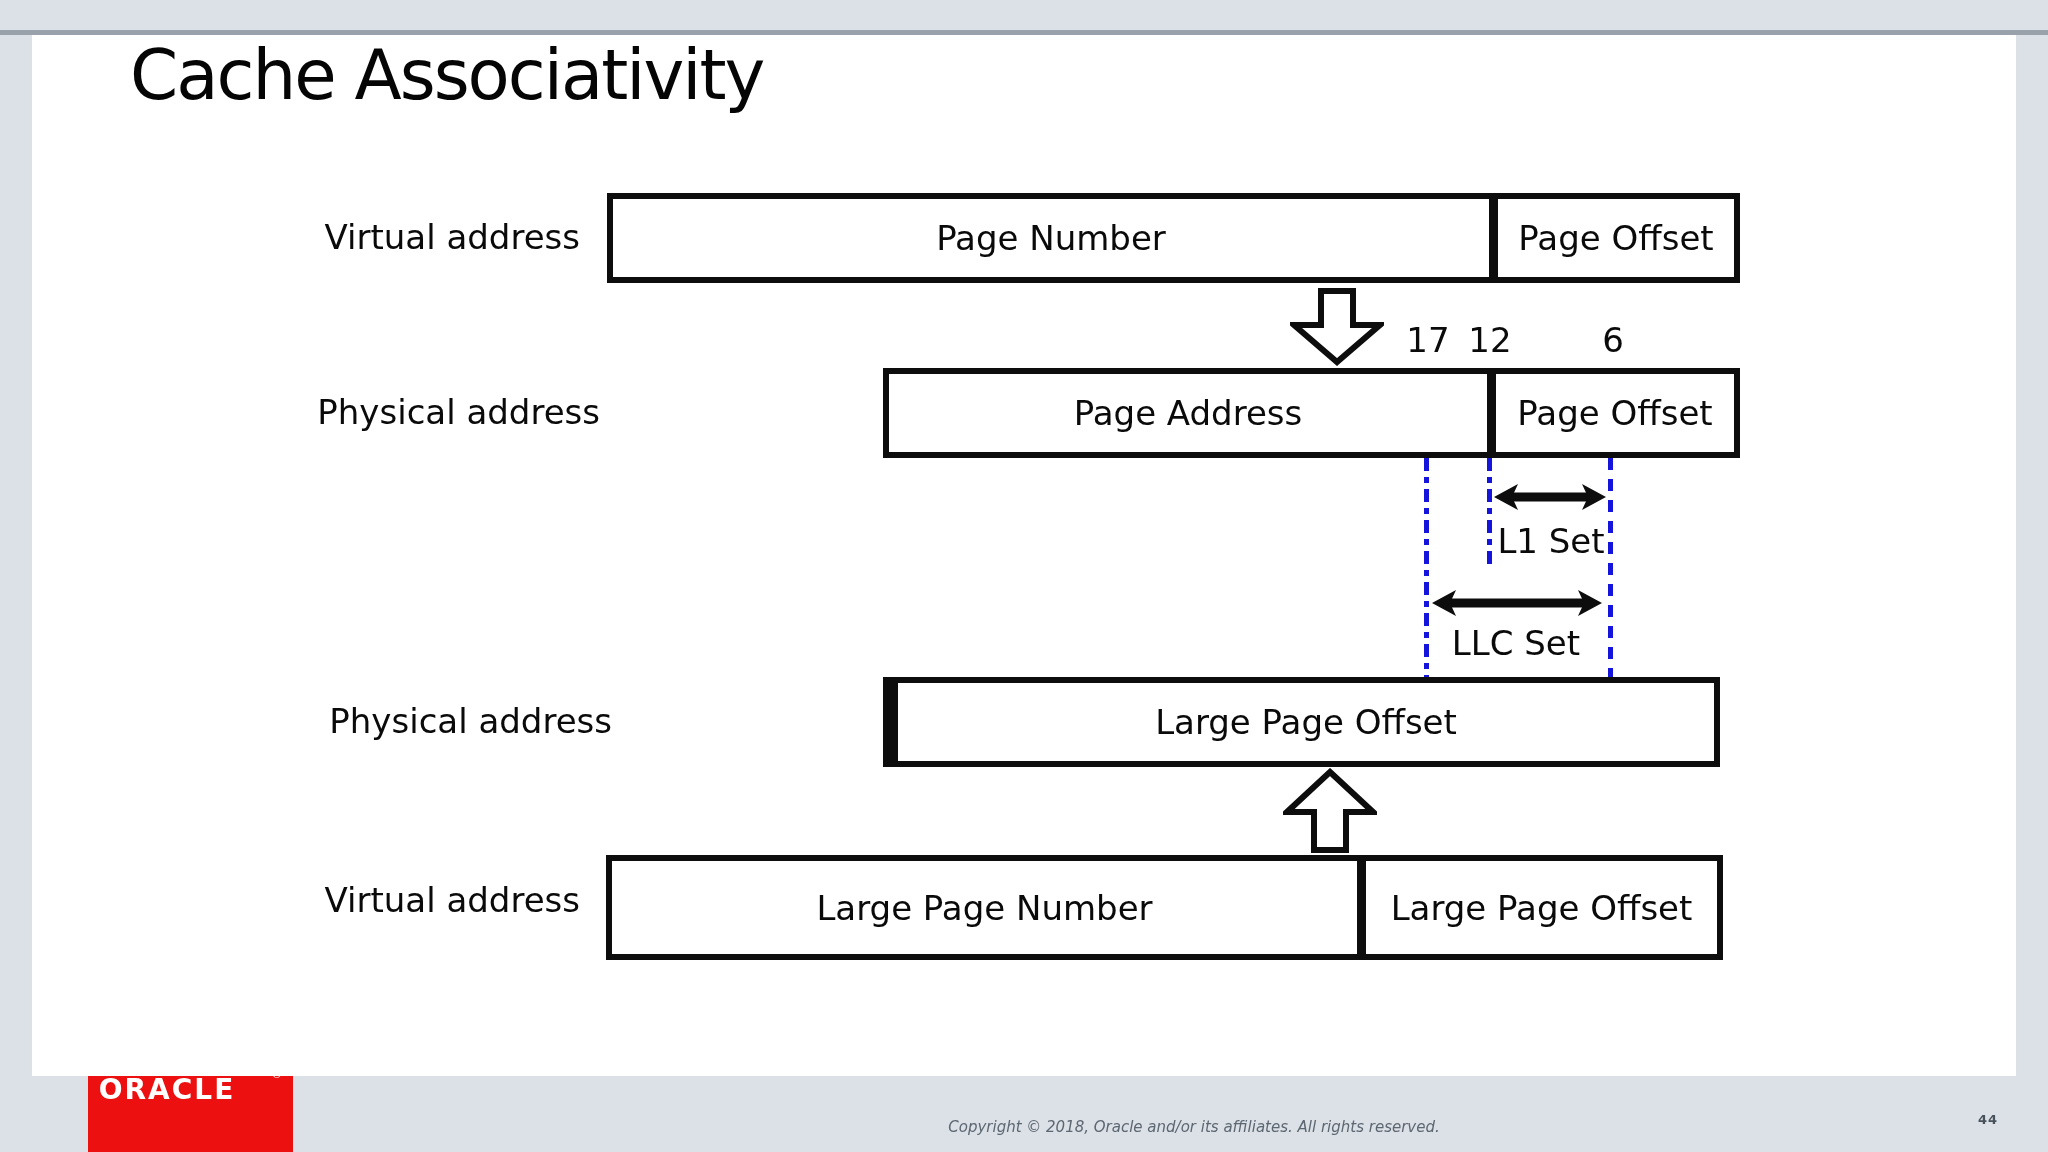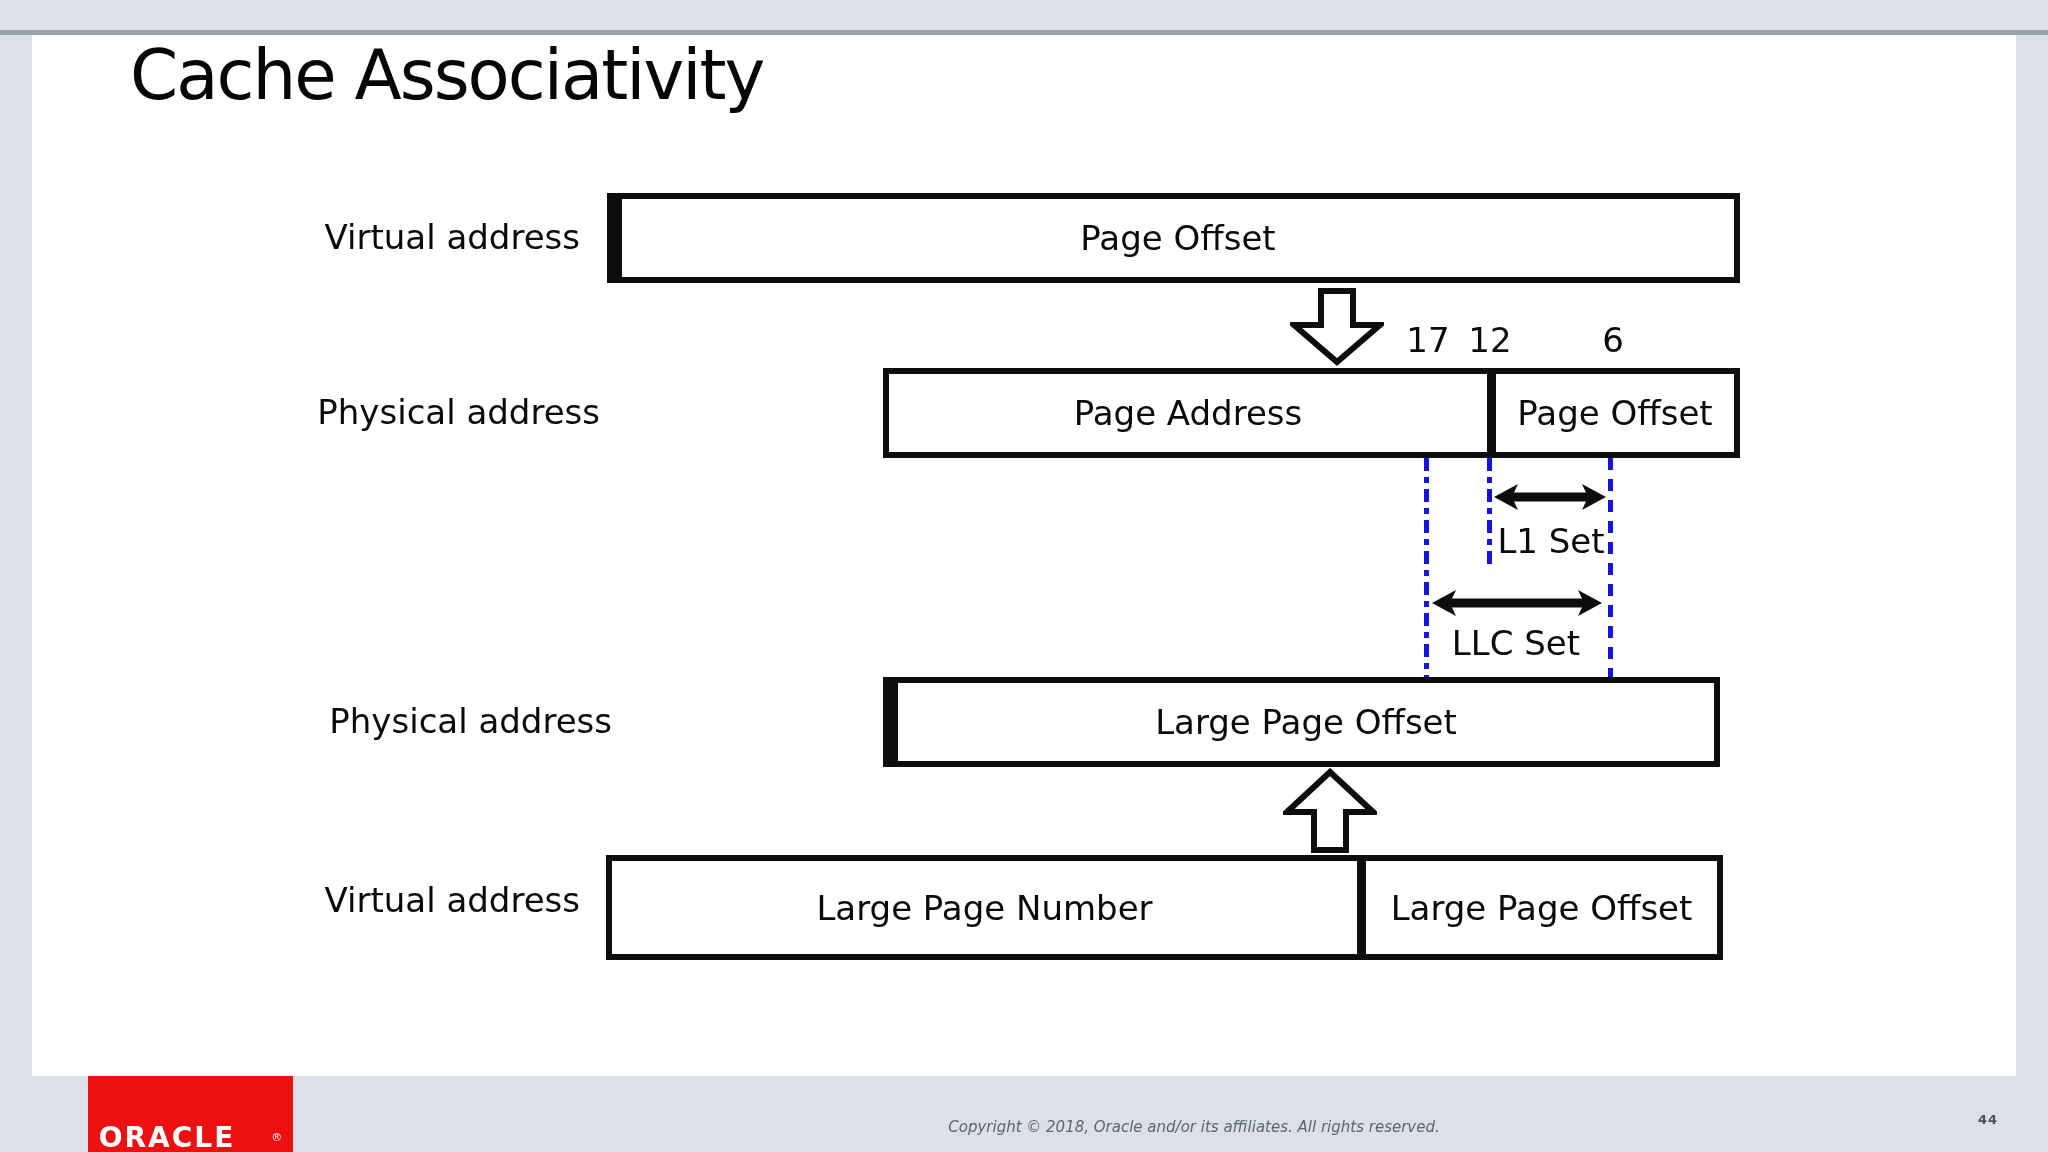--- a/index.html
+++ b/index.html
@@ -46,21 +46,21 @@
       #1414dd 0px,#1414dd 12px,
       rgba(0,0,0,0) 12px,rgba(0,0,0,0) 21px);
   }
   .set-label{
     position:absolute;text-align:center;
     font-size:34px;color:#0a0a0a;line-height:42px;white-space:nowrap;
   }
   .abs{position:absolute;}
   .footer-logo{
     position:absolute;left:88px;top:1076px;width:205px;height:76px;
-    background:#ec1010;display:flex;align-items:flex-end;justify-content:center;gap:36px;
+    background:#ec1010;display:flex;align-items:flex-start;justify-content:center;gap:36px;
   }
   .footer-logo .wordmark{
     color:#ffffff;font-size:28px;font-weight:bold;letter-spacing:2px;line-height:1;
   }
   .footer-logo .regmark{
     color:#ffffff;font-size:11px;vertical-align:top;position:relative;top:-8px;
   }
   .copyright{
     position:absolute;left:894px;top:1117px;width:600px;text-align:center;
     font-size:15px;color:#5d6771;line-height:20px;white-space:nowrap;font-style:italic;
@@ -76,20 +76,21 @@
 <div class="page">
 
   <div class="top-divider"></div>
 
   <div class="slide"></div>
 
   <div class="slide-title">Cache Associativity</div>
 
   <div class="row-label" style="left:260px;top:216px;">Virtual address</div>
   <div class="box-row" style="left:607px;top:193px;width:1133px;height:90px;">
+    <div class="cell" style="width:876px;">Page Number</div>
     <div class="cell cell-split">Page Offset</div>
   </div>
 
   <svg class="abs" style="left:1290px;top:288px;" width="94" height="78" viewBox="0 0 94 78">
     <polygon points="31,3 63,3 63,37 90,37 47,74 4,37 31,37" fill="#ffffff" stroke="#0d0d0d" stroke-width="6" stroke-linejoin="miter"></polygon>
   </svg>
 
   <div class="bit-number" style="left:1398px;top:322px;">17</div>
   <div class="bit-number" style="left:1460px;top:322px;">12</div>
   <div class="bit-number" style="left:1583px;top:322px;">6</div>

